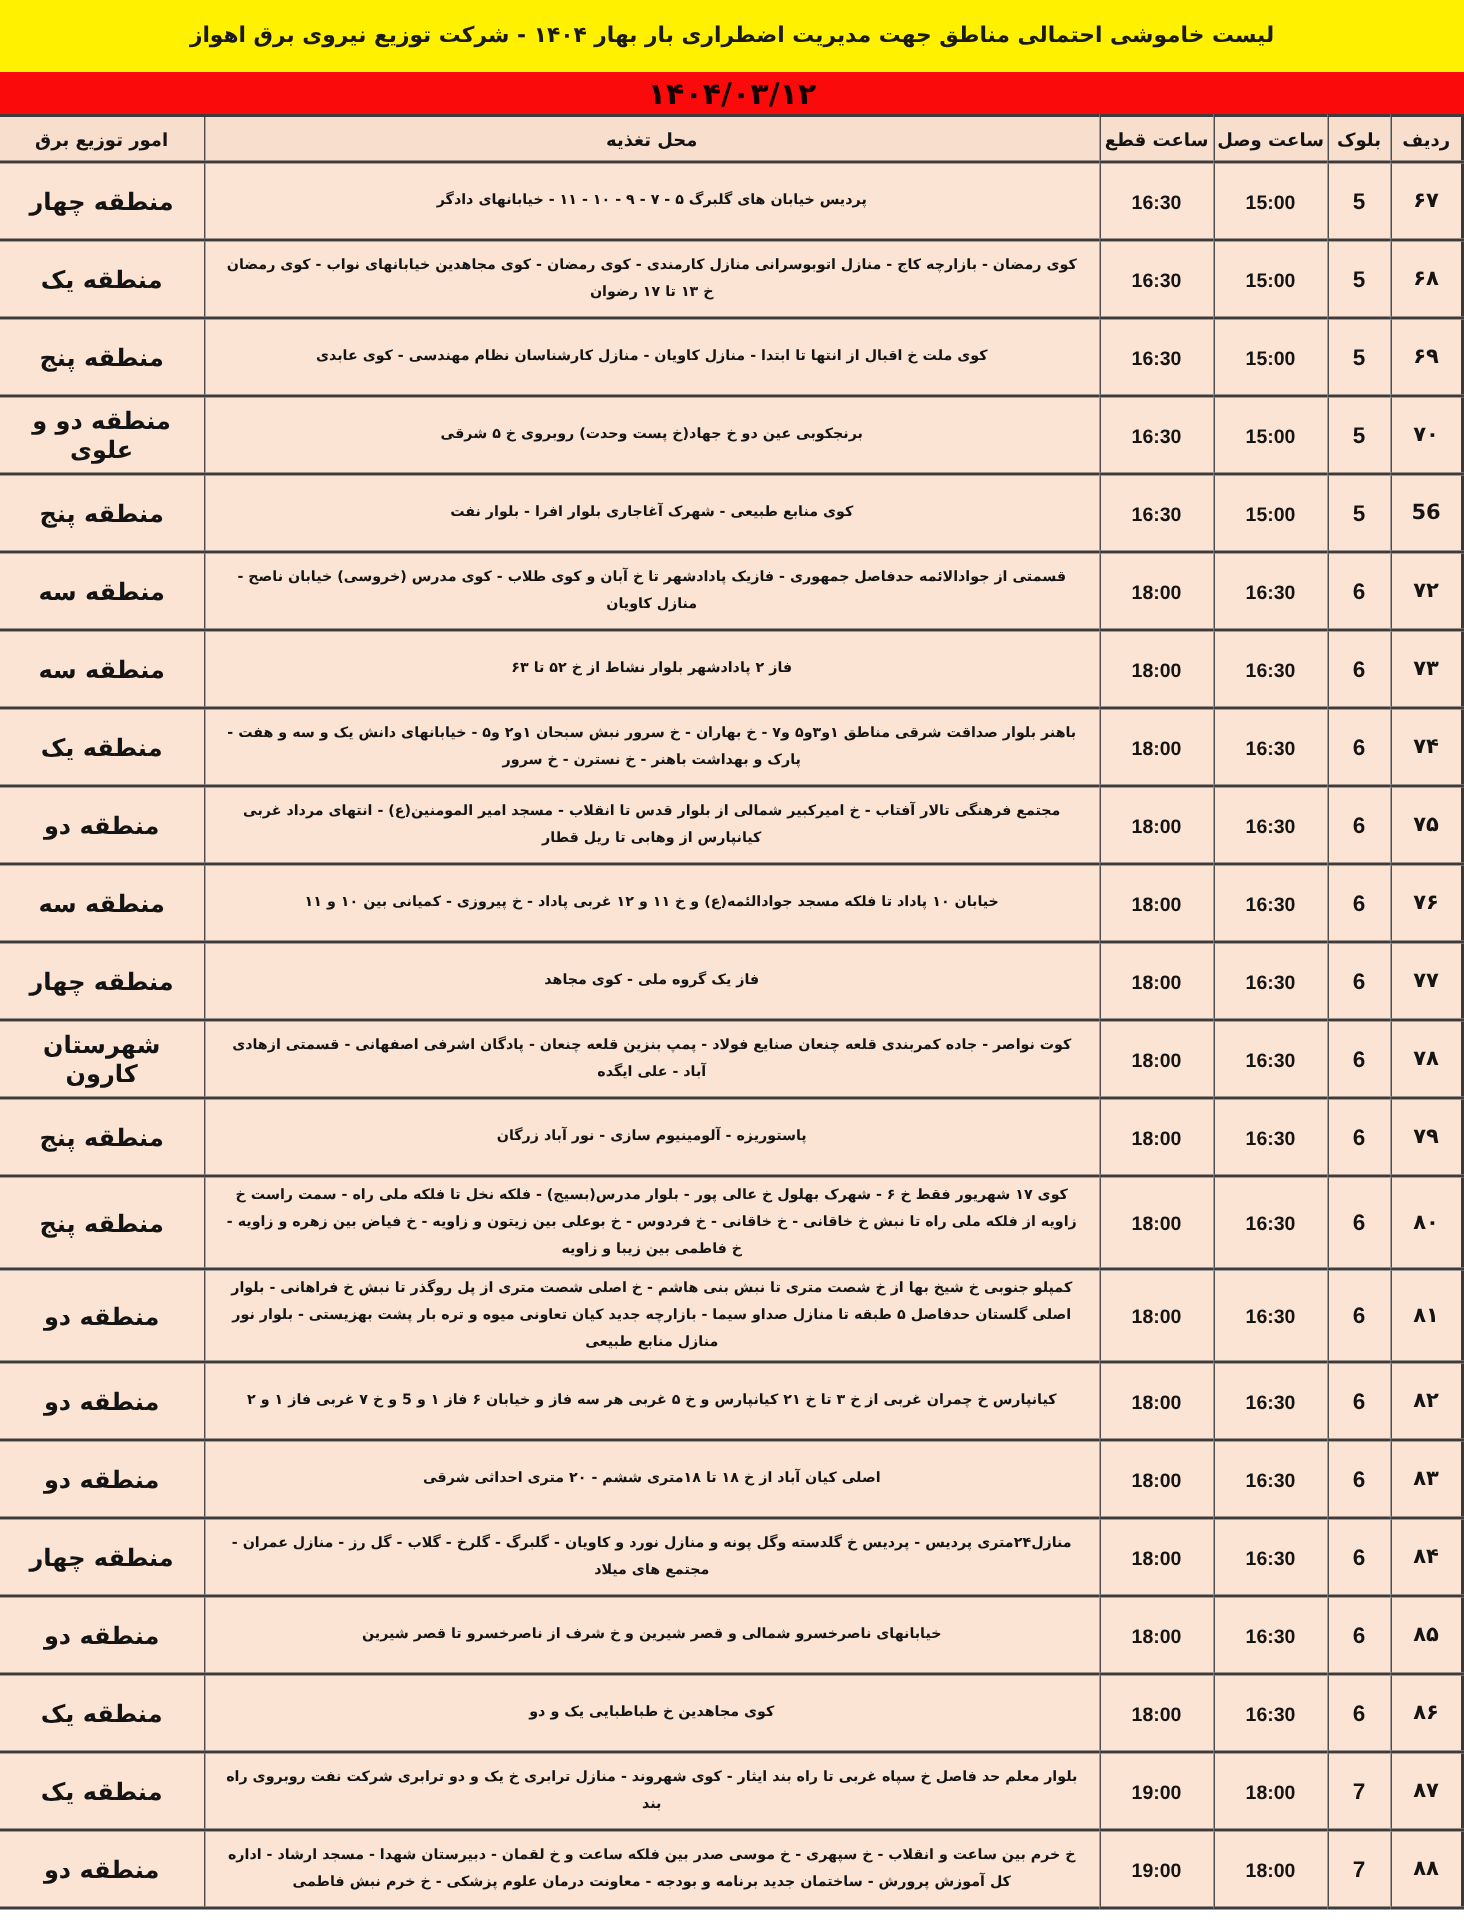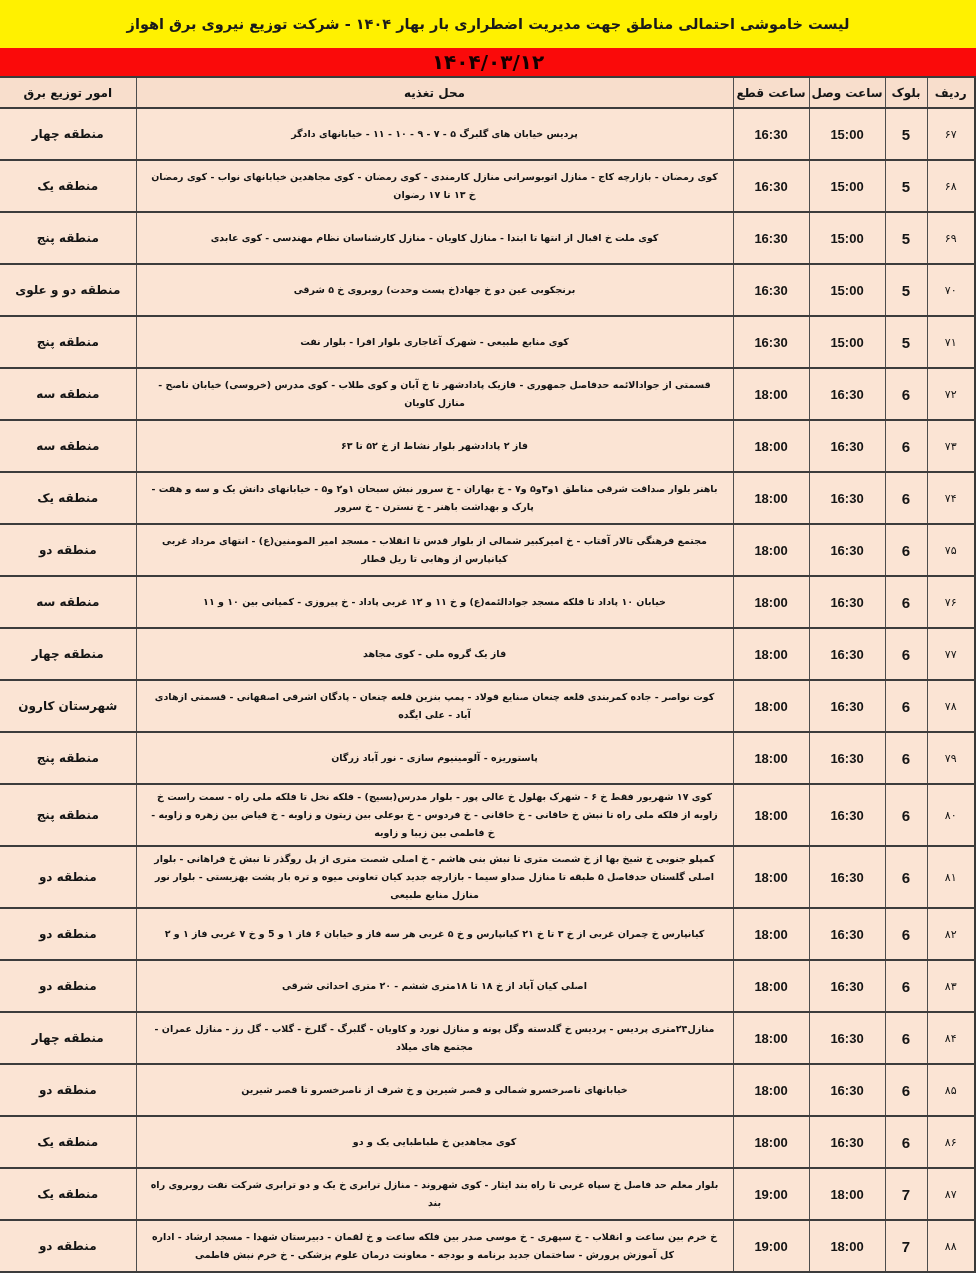--- a/index.html
+++ b/index.html
@@ -68,45 +68,45 @@
   }
   table.schedule thead th {
     height: 31px;
     font-size: 12px;
     font-weight: bold;
     background: #F8DECC;
   }
   table.schedule tbody tr { height: 52px; }
 
   td.cell-rownum {
-    font-size: 11px;
-    font-weight: normal;
+    font-size: 14px;
+    font-weight: bold;
   }
   td.cell-block {
     font-size: 15px;
     font-weight: bold;
     font-family: "Liberation Sans", sans-serif;
     direction: ltr;
   }
   td.cell-time {
     font-size: 13px;
     font-weight: bold;
     font-family: "Liberation Sans", sans-serif;
     direction: ltr;
   }
   td.cell-location {
     font-size: 9.5px;
     font-weight: bold;
     line-height: 1.9;
     padding: 3px 10px;
   }
   td.cell-district {
-    font-size: 12px;
-    font-weight: bold;
-    padding: 12px 4px;
+    font-size: 16px;
+    font-weight: bold;
+    padding: 0 4px;
     margin-left: 40px;
   }
 </style>
 </head>
 <body>
 
 <div class="page">
 
   <div class="banner-yellow">
     <div class="title">لیست خاموشی احتمالی مناطق جهت مدیریت اضطراری بار بهار ۱۴۰۴ - شرکت توزیع نیروی برق اهواز</div>
@@ -162,21 +162,21 @@
   </tr>
         <tr>
     <td class="cell-rownum">۷۰</td>
     <td class="cell-block">5</td>
     <td class="cell-time">15:00</td>
     <td class="cell-time">16:30</td>
     <td class="cell-location">برنجکوبی عین دو خ جهاد(خ پست وحدت) روبروی خ ۵ شرقی</td>
     <td class="cell-district">منطقه دو و علوی</td>
   </tr>
         <tr>
-    <td class="cell-rownum">۷۱</td>
+    <td class="cell-rownum">56</td>
     <td class="cell-block">5</td>
     <td class="cell-time">15:00</td>
     <td class="cell-time">16:30</td>
     <td class="cell-location">کوی منابع طبیعی - شهرک آغاجاری بلوار افرا - بلوار نفت</td>
     <td class="cell-district">منطقه پنج</td>
   </tr>
         <tr>
     <td class="cell-rownum">۷۲</td>
     <td class="cell-block">6</td>
     <td class="cell-time">16:30</td>

